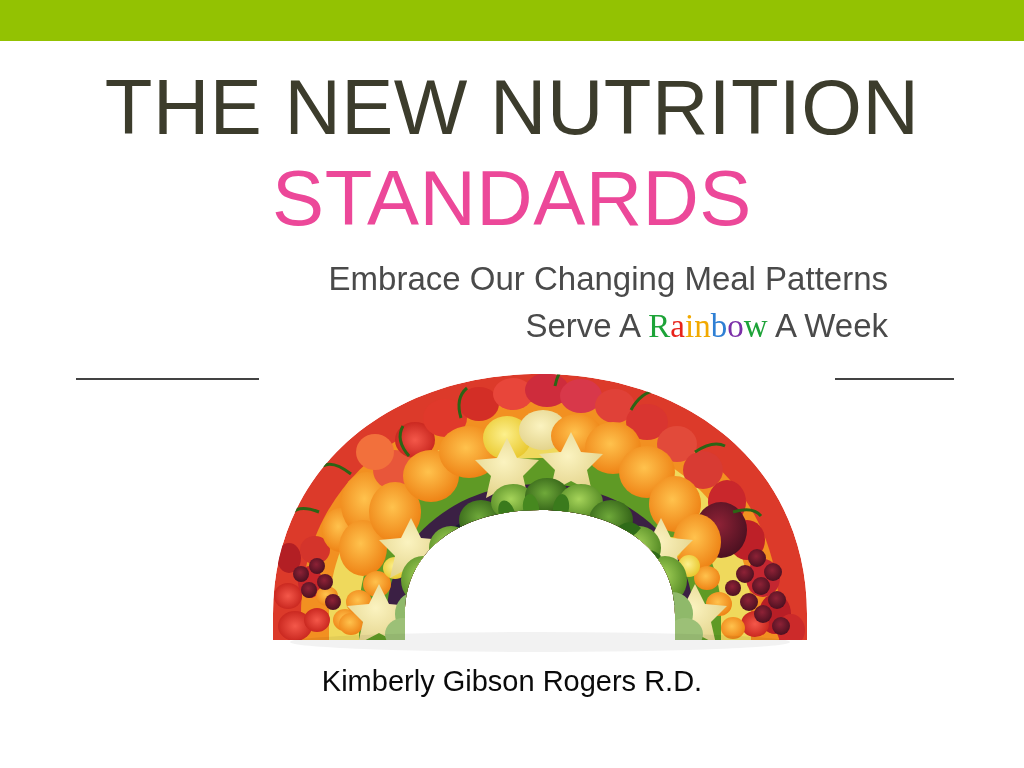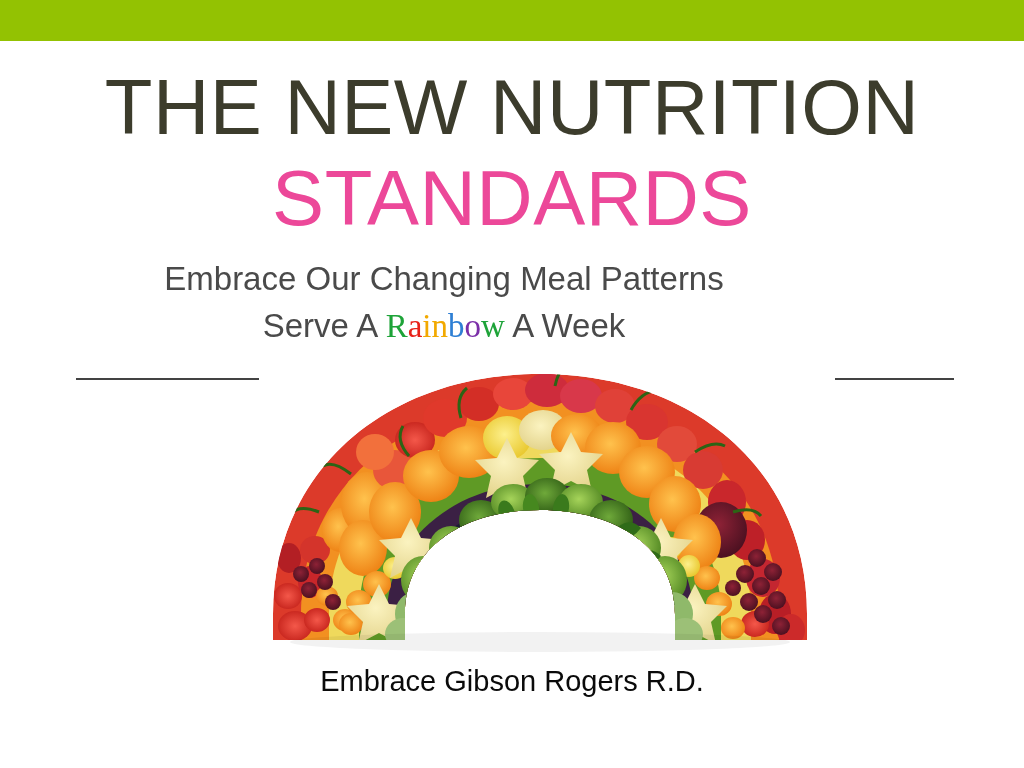--- a/index.html
+++ b/index.html
@@ -49,21 +49,21 @@
     color: #3C3C2C;
     white-space: nowrap;
   }
 
   
   #subtitle-block {
     position: absolute;
     left: 0;
     top: 255px;
     width: 888px;
-    text-align: center;
+    text-align: right;
   }
 
   .subtitle-line {
     display: block;
     font-family: "Liberation Sans", sans-serif;
     font-size: 33px;
     line-height: 47px;
     font-weight: 400;
     color: #4A4A4A;
     white-space: nowrap;
@@ -355,15 +355,15 @@
           <path d="M478 160 q20 -6 28 4"></path>
           <path d="M64 160  q-20 -8 -28 2"></path>
           <path d="M96 122  q-18 -14 -28 -8"></path>
         </g>
       </g>
 
       <ellipse cx="285" cy="290" rx="250" ry="10" fill="#000000" opacity="0.05"></ellipse>
     </svg>
   </div>
 
-  <div id="credit" style="color: rgb(10, 10, 10);">Embrace Gibson Rogers R.D.</div>
+  <div id="credit" style="color: rgb(10, 10, 10);">Kimberly Gibson Rogers R.D.</div>
 
 </div>
 
 </body></html>

